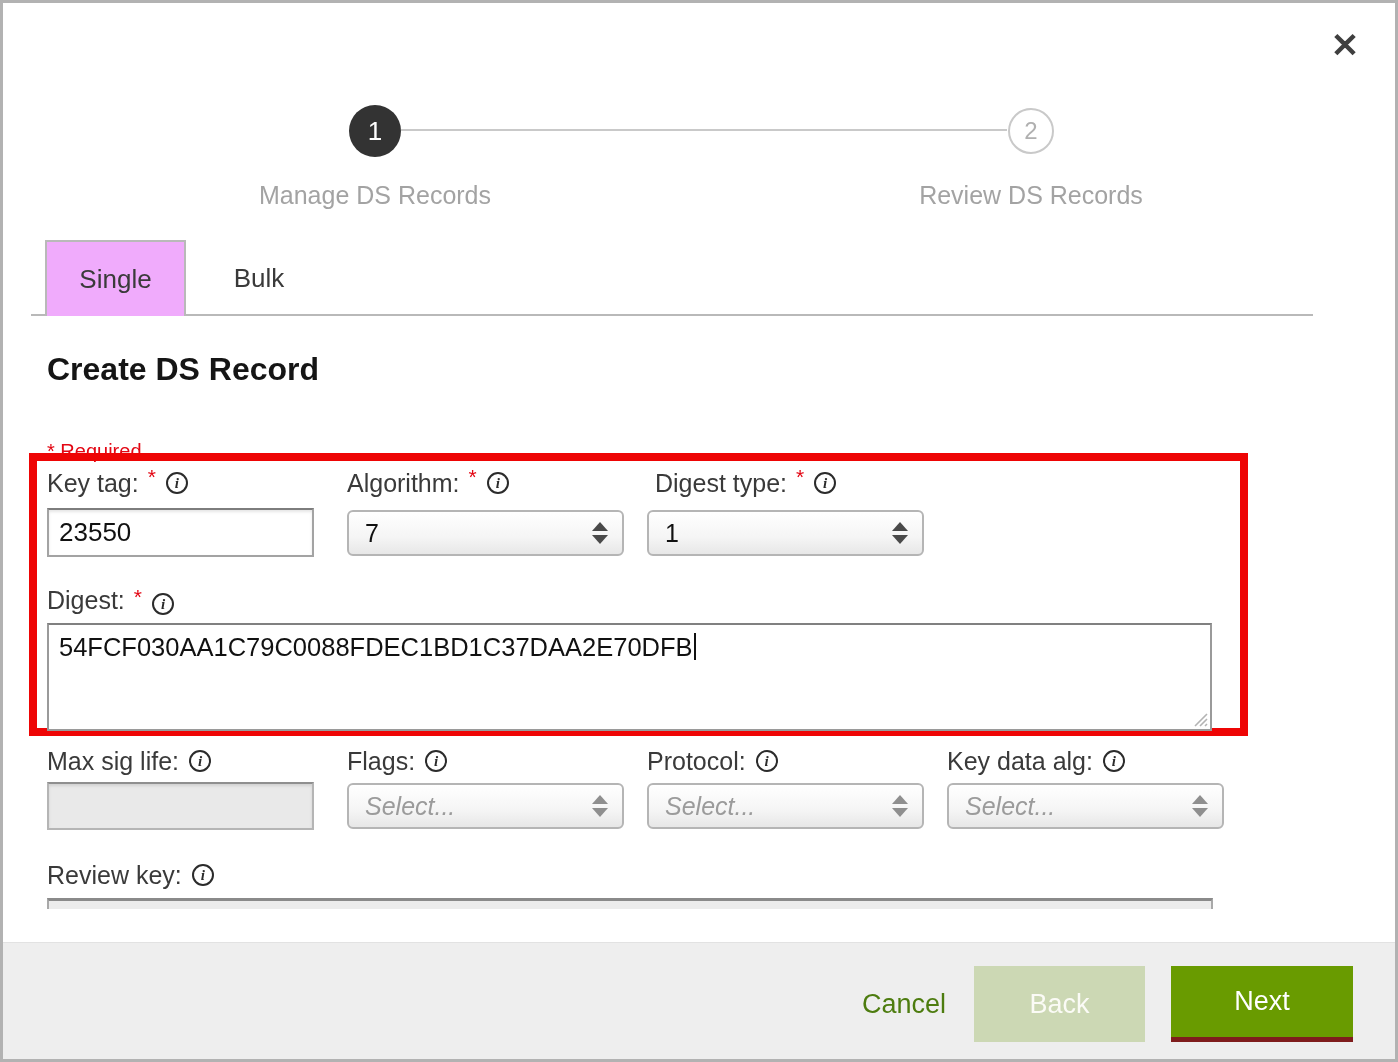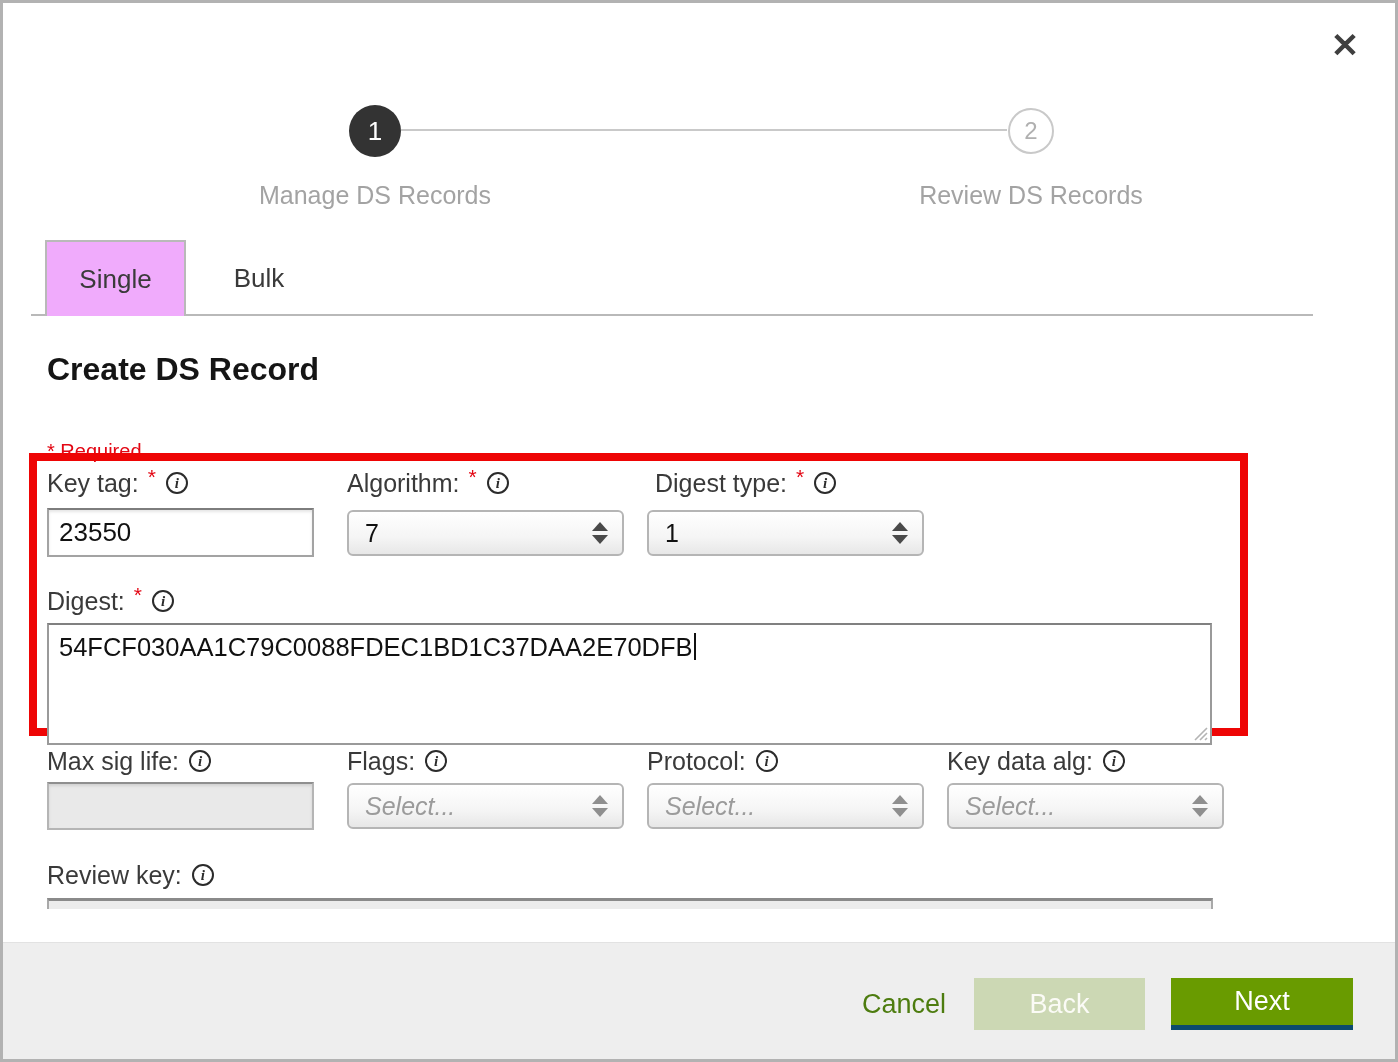--- a/index.html
+++ b/index.html
@@ -35,21 +35,21 @@
   
   .flabel{position:absolute;display:flex;align-items:center;gap:7px;font-size:25px;color:#3a3a3a;height:28px;}
   .req{color:#e30613;font-size:21px;position:relative;top:-6px;margin-left:2px;}
   .info-icon{display:inline-flex;align-items:center;justify-content:center;width:22px;height:22px;border:2px solid #2b2b2b;
     border-radius:50%;box-sizing:border-box;margin-left:3px;cursor:pointer;}
   .info-icon .ii{font-family:"Liberation Serif", serif;font-style:italic;font-weight:bold;font-size:15px;color:#2b2b2b;line-height:1;}
 
   .lbl-keytag{left:44px;top:466px;}
   .lbl-alg{left:344px;top:466px;}
   .lbl-digtype{left:644px;top:466px;margin-left:8px;}
-  .lbl-digest{left:44px;top:584px;}
+  .lbl-digest{left:44px;top:584px;align-items:flex-end;}
   .lbl-maxsig{left:44px;top:744px;}
   .lbl-flags{left:344px;top:744px;}
   .lbl-protocol{left:644px;top:744px;}
   .lbl-keydata{left:944px;top:744px;}
   .lbl-pubkey{left:44px;top:858px;}
 
   
   .tinput{position:absolute;box-sizing:border-box;border:2px solid #a3a3a3;border-top-color:#7d7d7d;
     box-shadow:inset 0 2px 3px rgba(0,0,0,0.10);font-size:26px;color:#111;padding:4px 10px;
     font-family:"Liberation Sans", sans-serif;background:#ffffff;border-radius:0;outline:none;}
@@ -68,37 +68,37 @@
   .spin .dn{border-top:9px solid #4a4a4a;}
   .select.placeholder .spin .up{border-bottom-color:#8f8f8f;}
   .select.placeholder .spin .dn{border-top-color:#8f8f8f;}
   .sel-alg{left:344px;top:507px;width:277px;}
   .sel-digtype{left:644px;top:507px;width:277px;}
   .sel-flags{left:344px;top:780px;width:277px;}
   .sel-protocol{left:644px;top:780px;width:277px;}
   .sel-keydata{left:944px;top:780px;width:277px;}
 
   
-  .dtextarea{position:absolute;left:44px;top:620px;width:1165px;height:122px;box-sizing:border-box;
+  .dtextarea{position:absolute;left:44px;top:620px;width:1165px;height:108px;box-sizing:border-box;
     border:2px solid #9a9a9a;border-top-color:#808080;background:#ffffff;padding:8px 10px;
     font-size:25.5px;color:#111;cursor:text;}
   .caret{display:inline-block;width:2px;height:27px;background:#111;vertical-align:-4px;margin-left:1px;}
   .grip{position:absolute;right:2px;bottom:2px;}
 
   
   .pk-clip{position:absolute;left:44px;top:895px;width:1166px;height:11px;box-sizing:border-box;
     border-top:3px solid #8a8a8a;border-left:2px solid #a9a9a9;border-right:2px solid #a9a9a9;background:#ececec;}
 
   
   .footer{position:absolute;left:0;top:939px;width:100%;height:123px;background:#eeeeee;border-top:1px solid #e2e2e2;
     box-sizing:border-box;display:flex;align-items:center;justify-content:flex-end;padding-right:42px;gap:26px;}
   .cancel-link{font-size:27px;color:#4d7c0f;text-decoration:none;cursor:pointer;margin-right:2px;}
-  .btn{border:none;font-size:27px;color:#ffffff;height:52px;cursor:pointer;font-family:"Liberation Sans", sans-serif;border-radius:0;}
+  .btn{border:none;font-size:27px;color:#ffffff;height:76px;cursor:pointer;font-family:"Liberation Sans", sans-serif;border-radius:0;}
   .btn-back{width:171px;background:#ccd8b4;color:#fbfbf6;}
-  .btn-next{width:182px;background:#699b00;border-bottom:5px solid #0c4a6e;box-sizing:border-box;}
+  .btn-next{width:182px;background:#699b00;border-bottom:5px solid #7f1d1d;box-sizing:border-box;}
 </style>
 </head>
 <body>
 
 <div id="page">
 
   <button class="close-btn">✕</button>
 
   <div class="connector"></div>
   <div class="step-circle step1">1</div>

